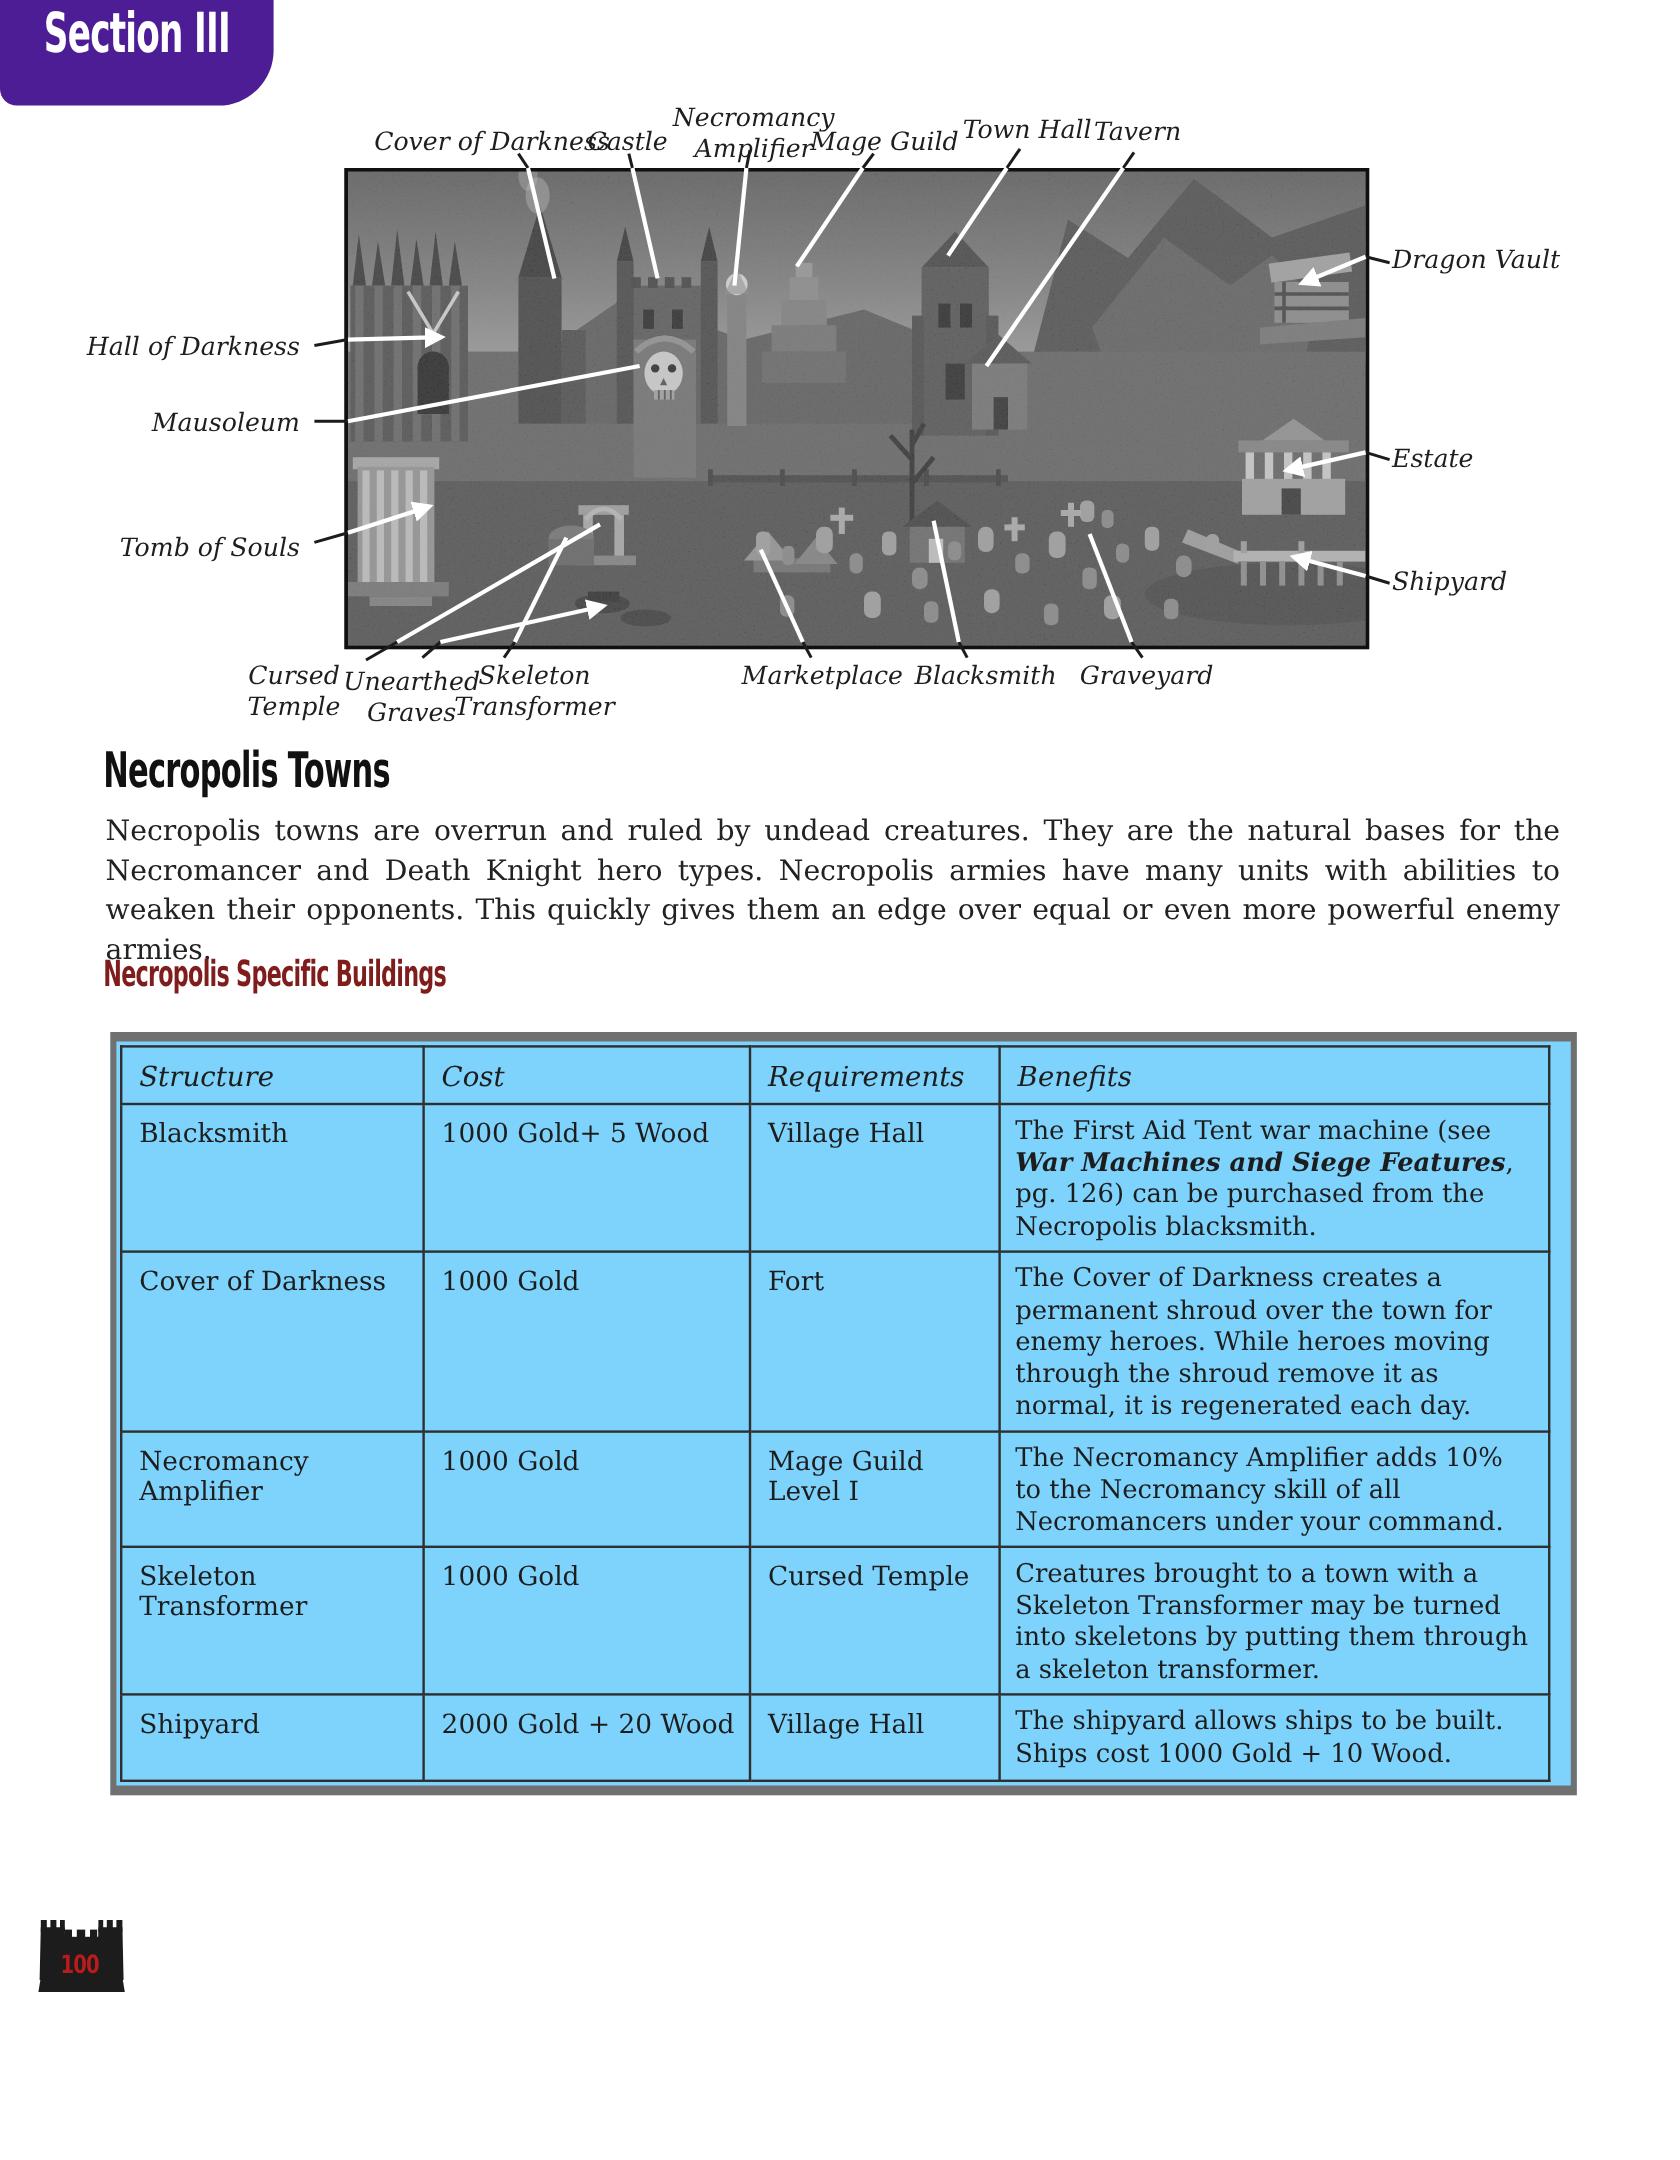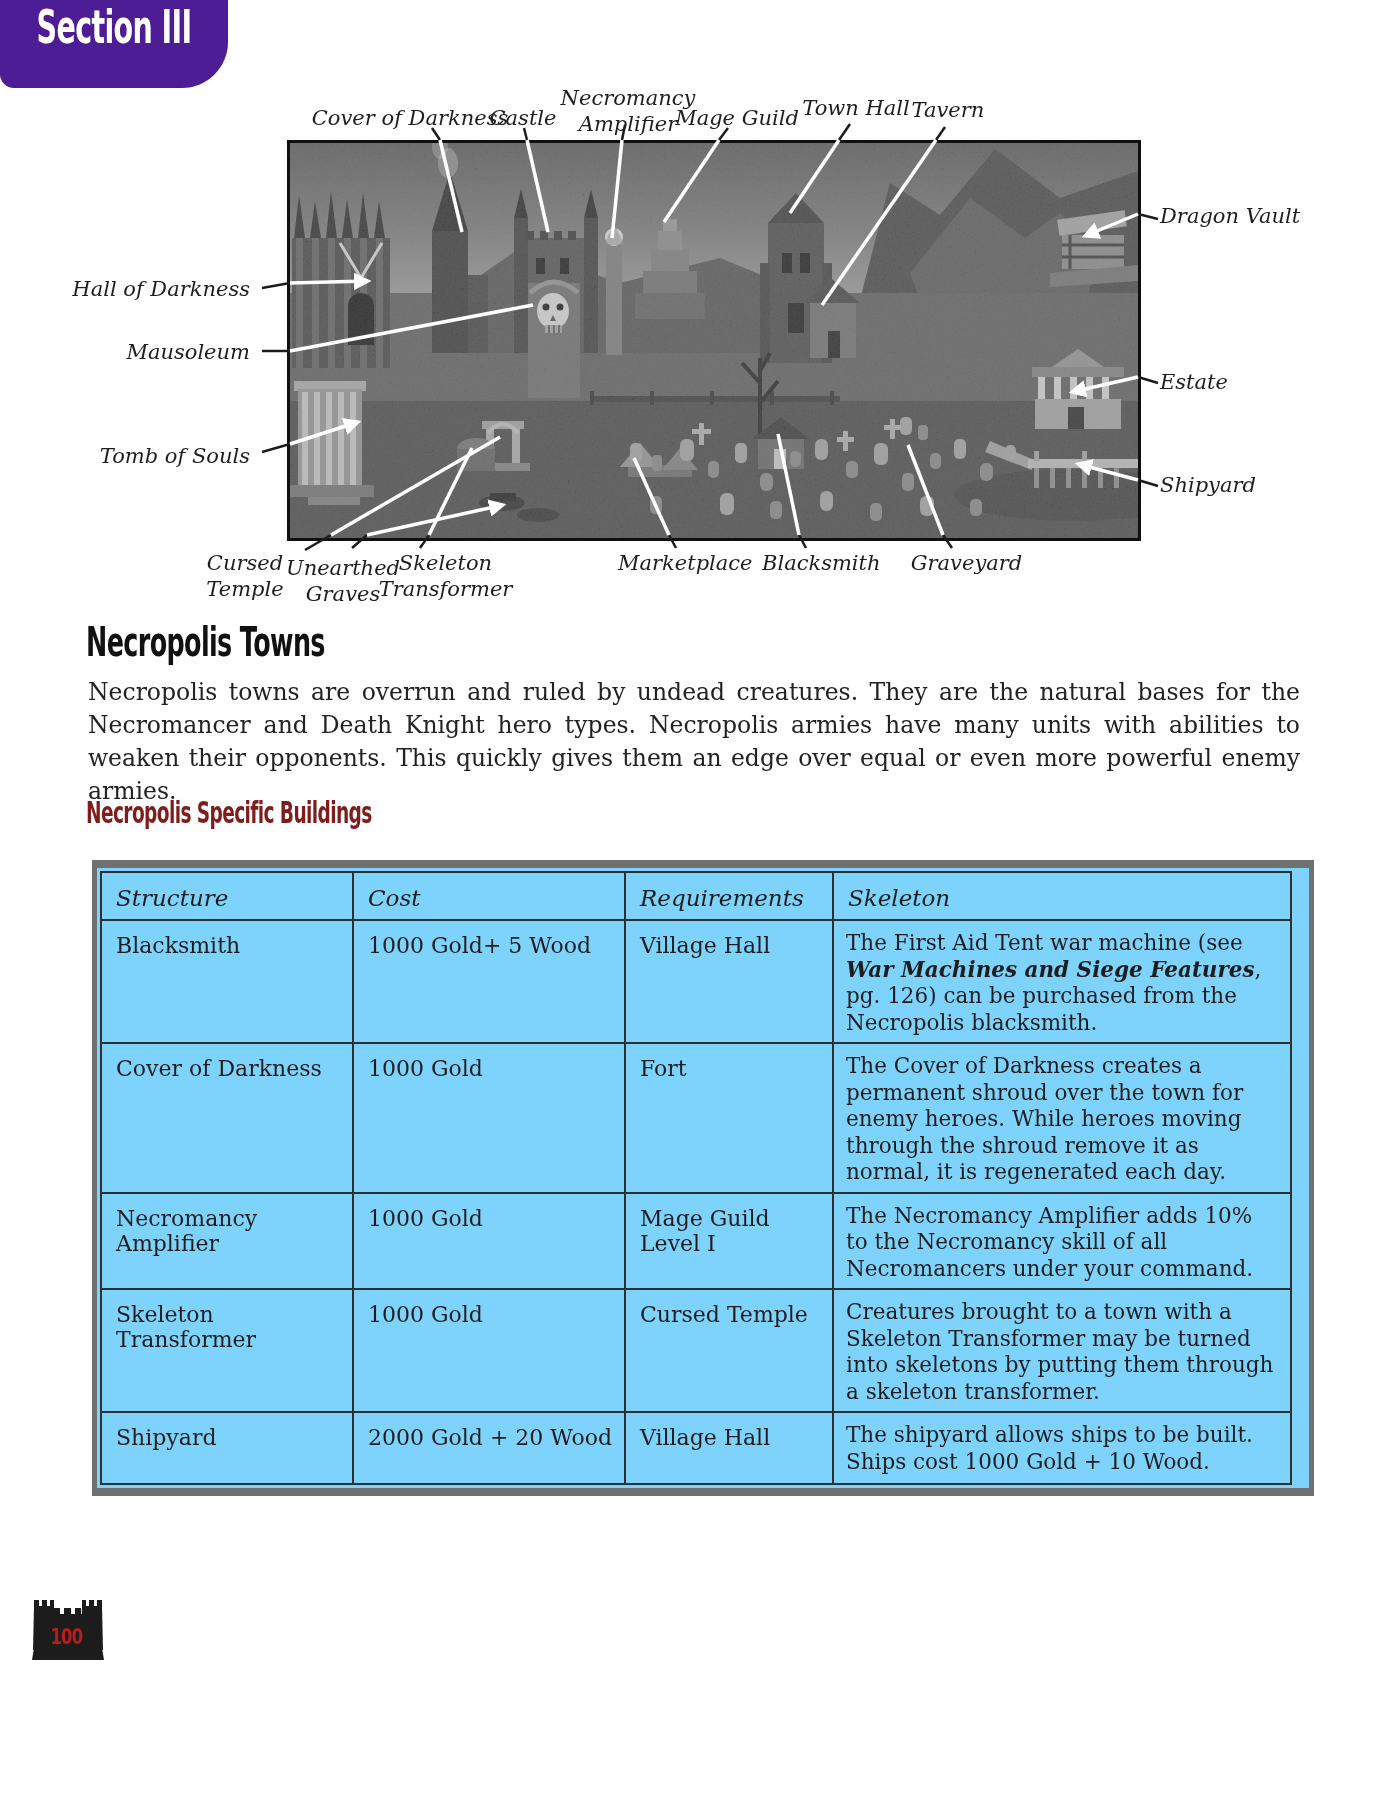--- a/index.html
+++ b/index.html
@@ -351,41 +351,41 @@
   <div class="callout" style="left:1160px;top:284px;width:140px;">Estate</div>
   <div class="callout" style="left:1160px;top:387px;width:140px;">Shipyard</div>
   <div class="callout" style="left:50px;top:191px;width:200px;text-align:right;">Hall of Darkness</div>
   <div class="callout" style="left:50px;top:254px;width:200px;text-align:right;">Mausoleum</div>
   <div class="callout" style="left:50px;top:358px;width:200px;text-align:right;">Tomb of Souls</div>
   <div class="callout" style="left:165px;top:465px;width:160px;text-align:center;">Cursed Temple</div>
   <div class="callout" style="left:283px;top:470px;width:120px;text-align:center;">Unearthed Graves</div>
   <div class="callout" style="left:378px;top:465px;width:135px;text-align:center;">Skeleton Transformer</div>
   <div class="callout" style="left:618px;top:465px;width:130px;text-align:center;">Marketplace</div>
   <div class="callout" style="left:762px;top:465px;width:115px;text-align:center;">Blacksmith</div>
-  <div class="callout" style="left:898px;top:465px;width:115px;text-align:center;margin-left:11px;">Graveyard</div>
+  <div class="callout" style="left:898px;top:465px;width:115px;text-align:center;">Graveyard</div>
 </div>
 
 <div class="h-main display-font"><span class="squeeze-l">Necropolis Towns</span></div>
 <div class="intro">Necropolis towns are overrun and ruled by undead creatures. They are the natural bases for the Necromancer and Death Knight hero types. Necropolis armies have many units with abilities to weaken their opponents. This quickly gives them an edge over equal or even more powerful enemy armies.</div>
 <div class="h-sub display-font"><span class="squeeze-l">Necropolis Specific Buildings</span></div>
 
 <div class="table-wrap">
   <table class="bld">
     <colgroup>
         <col style="width:252px">
         <col style="width:272px">
         <col style="width:208px">
         <col style="width:458px">
       </colgroup>
     <thead>
         <tr id="bld-head">
           <th>Structure</th>
           <th>Cost</th>
           <th>Requirements</th>
-          <th>Skeleton</th>
+          <th>Benefits</th>
         </tr>
       </thead>
     <tbody id="bld-body">
         <tr style="height: 100px;">
           <td class="c-plain">Blacksmith</td>
           <td class="c-plain">1000 Gold+ 5 Wood</td>
           <td class="c-plain">Village Hall</td>
           <td class="c-ben"><span>The First Aid Tent war machine (see </span><span class="bseg">War Machines and Siege Features</span><span>, pg. 126) can be purchased from the Necropolis blacksmith.</span></td>
         </tr>
         <tr style="height: 122px;">

